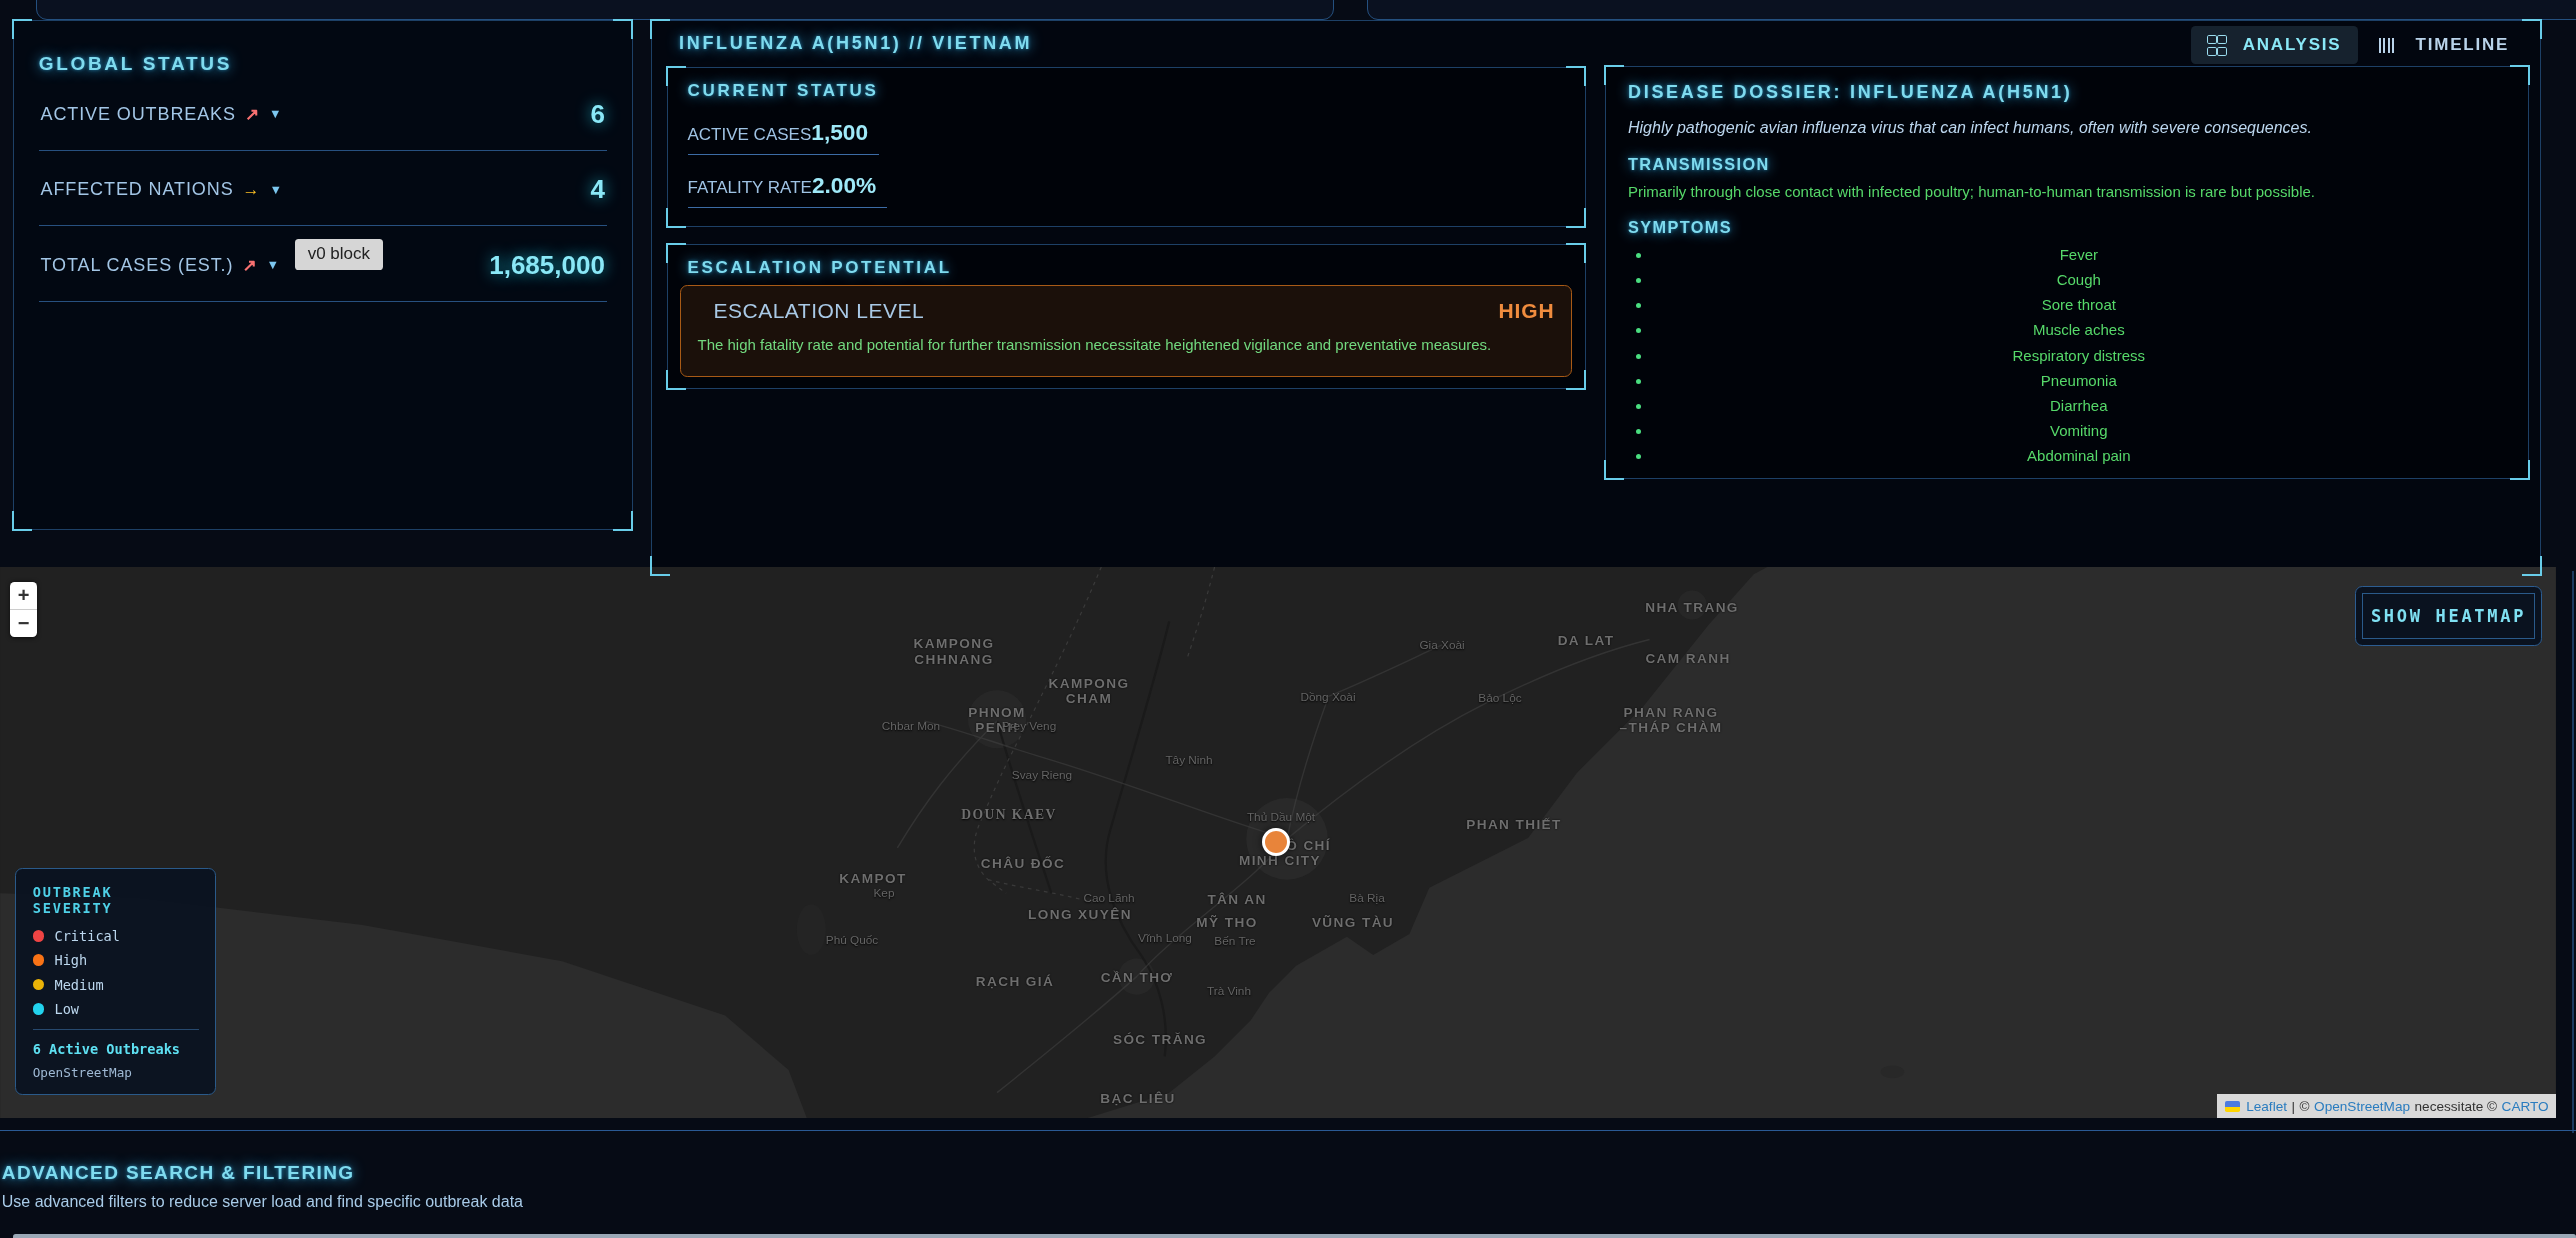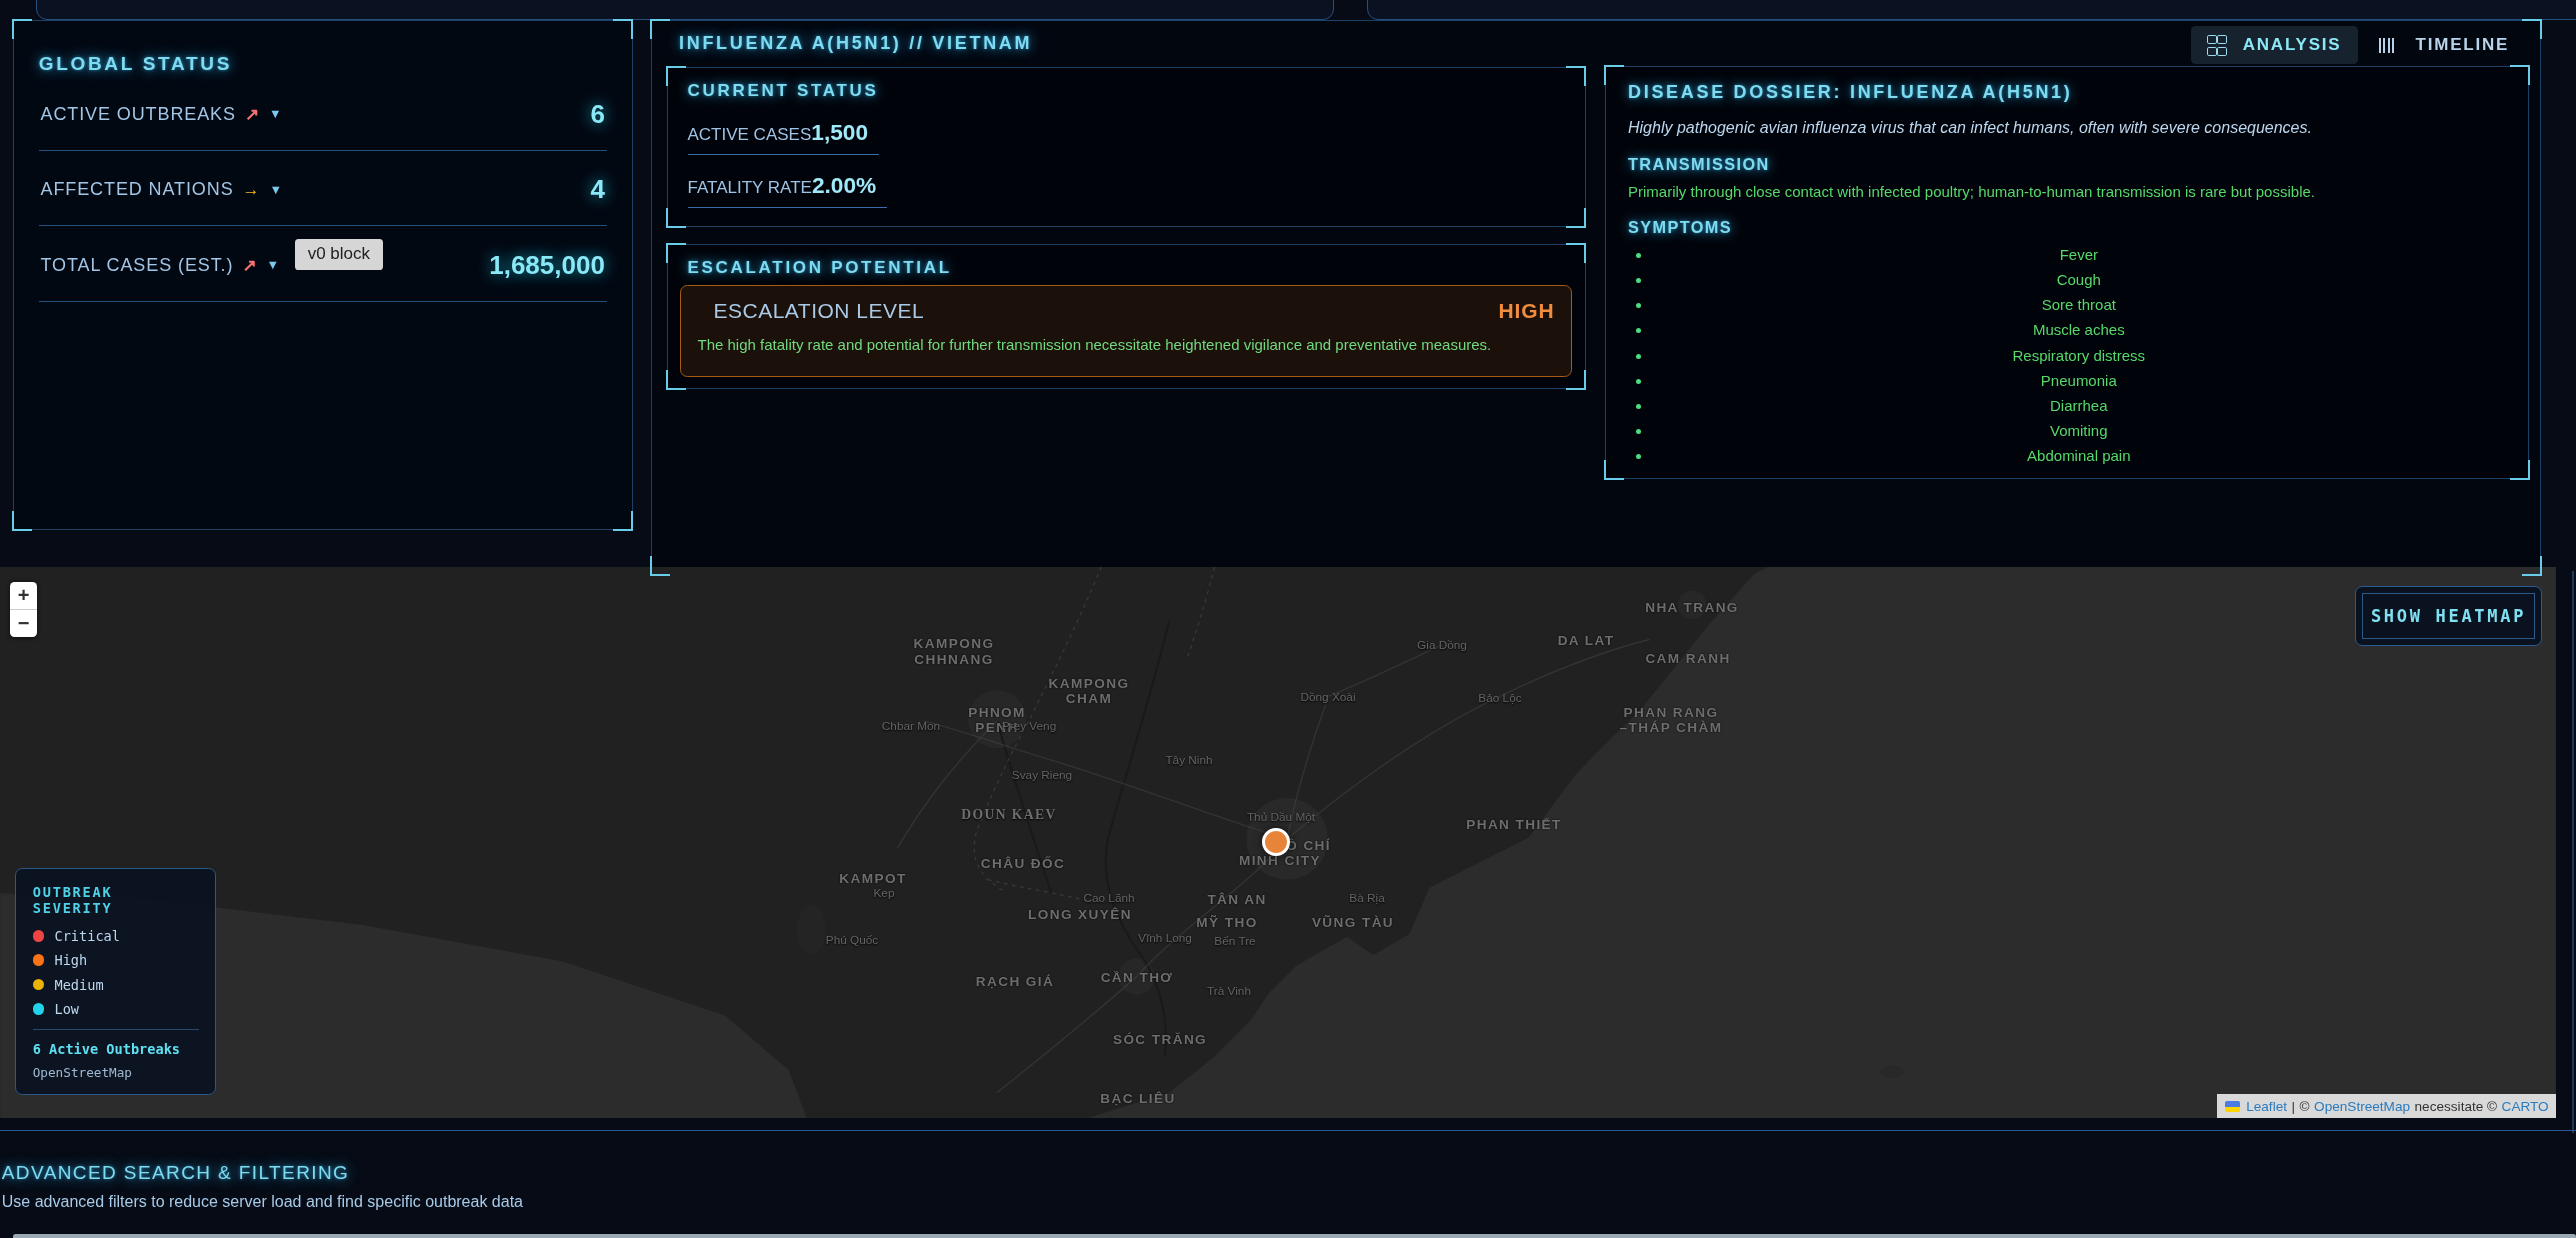--- a/index.html
+++ b/index.html
@@ -101,21 +101,21 @@
   #legend .lsrc{color:#9fb9d4;font-size:12.7px;}
   #attrib{position:absolute;right:0;bottom:0;height:23.6px;background:rgba(232,232,232,.92);
           display:flex;align-items:center;gap:4.5px;padding:0 7.3px;font-size:13.6px;color:#333;z-index:8;}
   #attrib a{color:#2a7cbf;text-decoration:none;cursor:pointer;}
   .uaflag{display:inline-block;width:15.4px;height:11px;border-radius:1.8px;overflow:hidden;
           background:linear-gradient(#4c7be1 0 58%,#ffd500 58% 100%);margin-right:1.8px;}
   #mapedge{position:absolute;left:2572px;top:571px;width:1.8px;height:562px;background:#1c3a5e;}
 
   
   #footer{position:absolute;left:0;top:1130px;width:2576px;height:108px;border-top:1.8px solid #2a5a94;}
-  #footer .ftitle{position:absolute;left:1.8px;top:31px;font-size:19px;font-weight:normal;letter-spacing:1.4px;}
+  #footer .ftitle{position:absolute;left:1.8px;top:31px;font-size:19px;font-weight:bold;letter-spacing:1.4px;}
   #footer .fsub{position:absolute;left:1.8px;top:62px;font-size:16px;color:#a8cbe8;}
   #fbar{position:absolute;left:12.7px;top:1234px;width:2563px;height:4.5px;background:#9aa8b6;
         border-radius:2.7px 2.7px 0 0;}
 </style>
 </head>
 <body>
 
 <div id="page">
 
   <div class="remnant" style="left:36px;width:1296px;"></div>
@@ -297,21 +297,21 @@
         <div class="mlbl big" style="left: 1671px; top: 145px;">PHAN RANG</div>
         <div class="mlbl big" style="left: 1671px; top: 160px;">–THÁP CHÀM</div>
         <div class="mlbl big" style="left: 1688px; top: 91px;">CAM RANH</div>
         <div class="mlbl big" style="left: 1692px; top: 40px;">NHA TRANG</div>
         <div class="mlbl big" style="left: 1586px; top: 73px;">DA LAT</div>
         <div class="mlbl big" style="left: 1303px; top: 278px;">HỒ CHÍ</div>
         <div class="mlbl big" style="left: 1280px; top: 293px;">MINH CITY</div>
         <div class="mlbl" style="left: 1189px; top: 193px;">Tây Ninh</div>
         <div class="mlbl" style="left: 1281px; top: 250px;">Thủ Dầu Một</div>
         <div class="mlbl" style="left: 1328px; top: 130px;">Dồng Xoài</div>
-        <div class="mlbl" style="left: 1442px; top: 78px;">Gia Dồng</div>
+        <div class="mlbl" style="left: 1442px; top: 78px;">Gia Xoài</div>
         <div class="mlbl" style="left: 1500px; top: 131px;">Bảo Lộc</div>
         <div class="mlbl" style="left: 1042px; top: 208px;">Svay Rieng</div>
         <div class="mlbl" style="left: 1029px; top: 159px;">Prey Veng</div>
         <div class="mlbl" style="left: 911px; top: 159px;">Chbar Mon</div>
         <div class="mlbl" style="left: 1109px; top: 331px;">Cao Lãnh</div>
         <div class="mlbl" style="left: 1165px; top: 371px;">Vĩnh Long</div>
         <div class="mlbl" style="left: 1235px; top: 374px;">Bến Tre</div>
         <div class="mlbl" style="left: 1229px; top: 424px;">Trà Vinh</div>
         <div class="mlbl" style="left: 1367px; top: 331px;">Bà Rịa</div>
         <div class="mlbl" style="left: 884px; top: 326px;">Kep</div>

